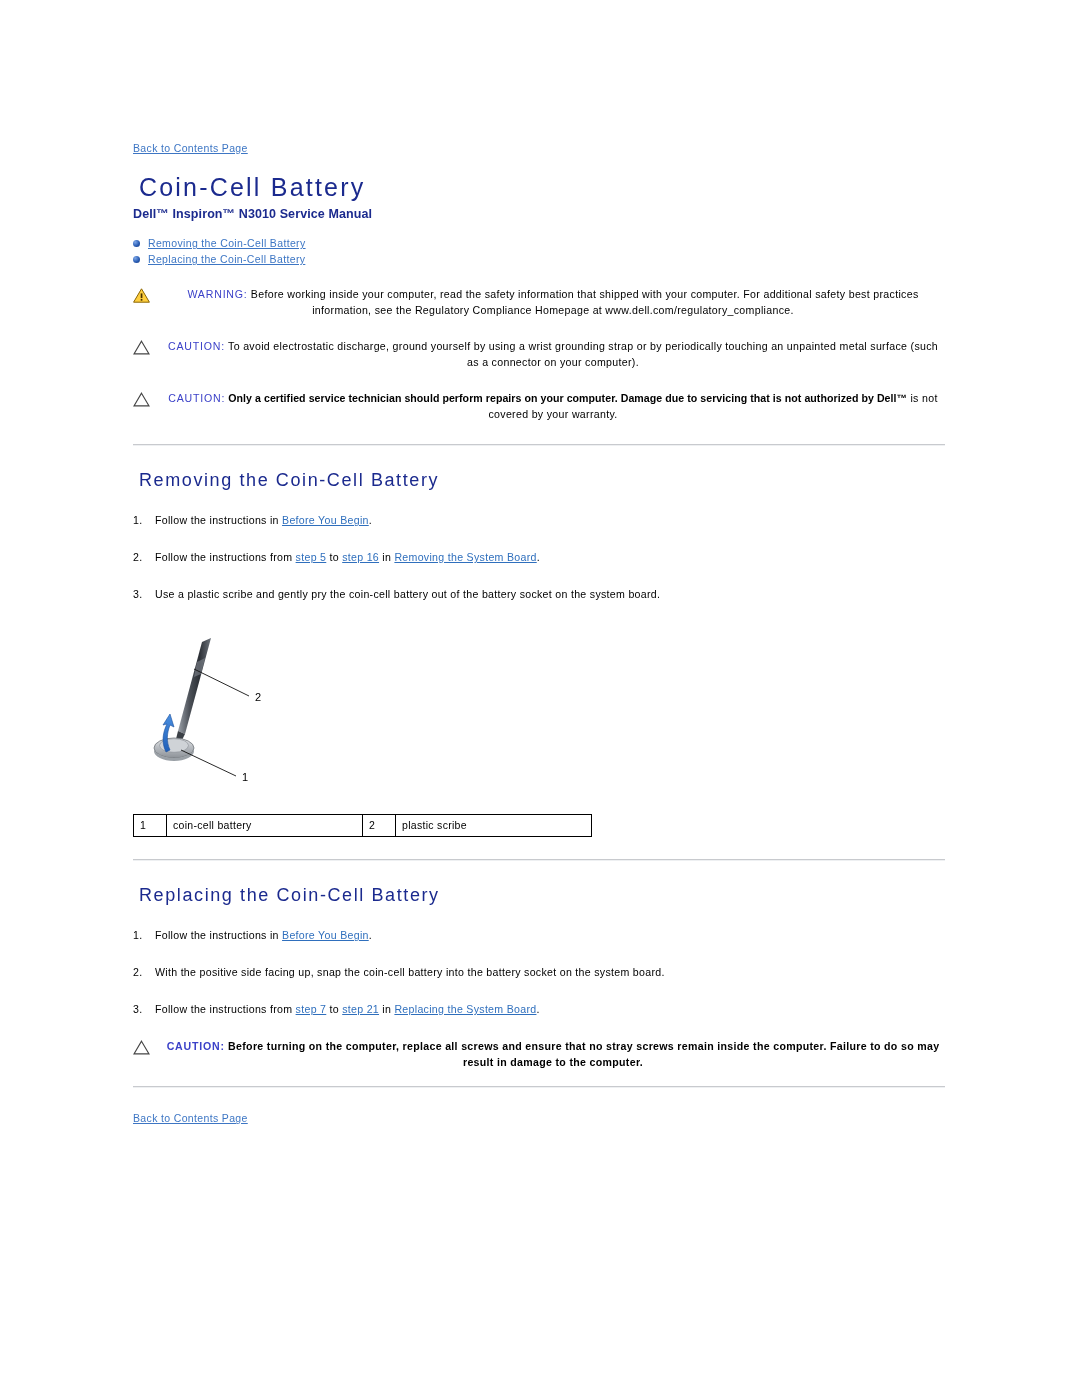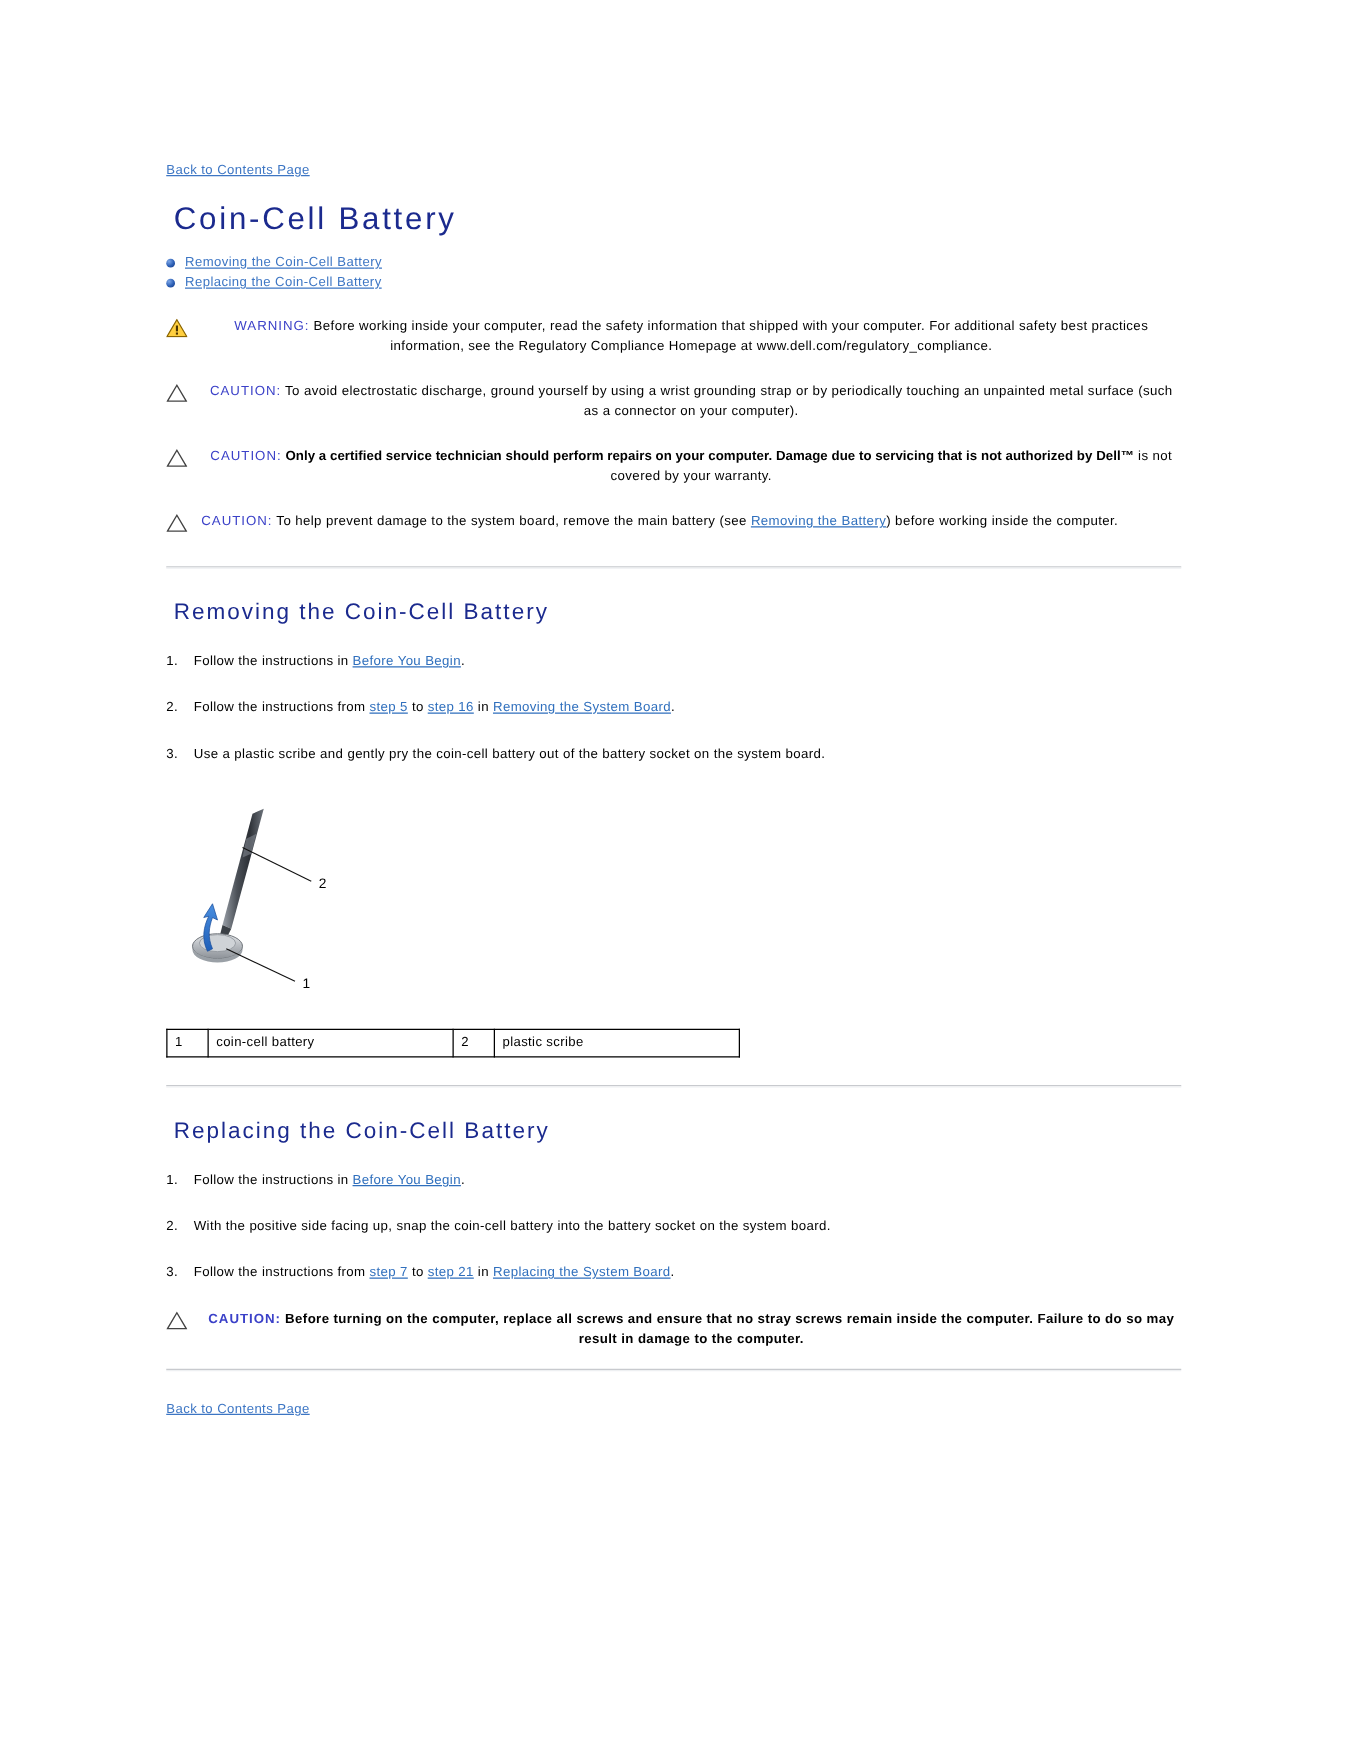--- a/index.html
+++ b/index.html
@@ -12,21 +12,21 @@
     height: 1397px;
     font-family: "Liberation Sans", sans-serif;
     color: #000000;
     overflow: hidden;
     position: relative;
   }
 
   .page {
     position: absolute;
     left: 133px;
-    top: 126px;
+    top: 138px;
     width: 812px;
   }
 
   a, .link {
     color: #2f6fbd;
     text-decoration: underline;
     cursor: pointer;
   }
 
   .toplink, .bottomlink {
@@ -166,20 +166,21 @@
   .footer-link-wrap { margin-top: 20px; }
 </style>
 </head>
 <body>
 
 <div class="page">
 
   <a class="toplink">Back to Contents Page</a>
 
   <h1 class="title">Coin-Cell Battery</h1>
+  <div class="subtitle">Dell™ Inspiron™ N3010 Service Manual</div>
 
   <ul class="toc">
     <li>
       <span class="bullet"></span>
       <a>Removing the Coin-Cell Battery</a>
     </li>
     <li>
       <span class="bullet"></span>
       <a>Replacing the Coin-Cell Battery</a>
     </li>
@@ -217,30 +218,20 @@
       <svg width="17" height="15" viewBox="0 0 17 15">
         <polygon points="8.5,1.2 16.0,13.9 1.0,13.9" fill="none" stroke="#444444" stroke-width="1.1"></polygon>
       </svg>
     </span>
     <div class="body">
       <span class="lead">CAUTION:</span><span class="strongtext"> Only a certified service technician should perform repairs on your computer. Damage due to servicing that is not authorized by Dell™</span><span> is not covered by your warranty.</span>
     </div>
   </div>
 
   
-  <div class="notice">
-    <span class="ico">
-      <svg width="17" height="15" viewBox="0 0 17 15">
-        <polygon points="8.5,1.2 16.0,13.9 1.0,13.9" fill="none" stroke="#444444" stroke-width="1.1"></polygon>
-      </svg>
-    </span>
-    <div class="body">
-      <span class="lead">CAUTION:</span><span> To help prevent damage to the system board, remove the main battery (see </span><a>Removing the Battery</a><span>) before working inside the computer.</span>
-    </div>
-  </div>
 
   <hr class="hr">
 
   
   <h2 class="section-title">Removing the Coin-Cell Battery</h2>
 
   <ol class="steps">
     <li>
       <span class="num">1.</span>
       <span class="txt"><span>Follow the instructions in </span><a>Before You Begin</a><span>.</span></span>

